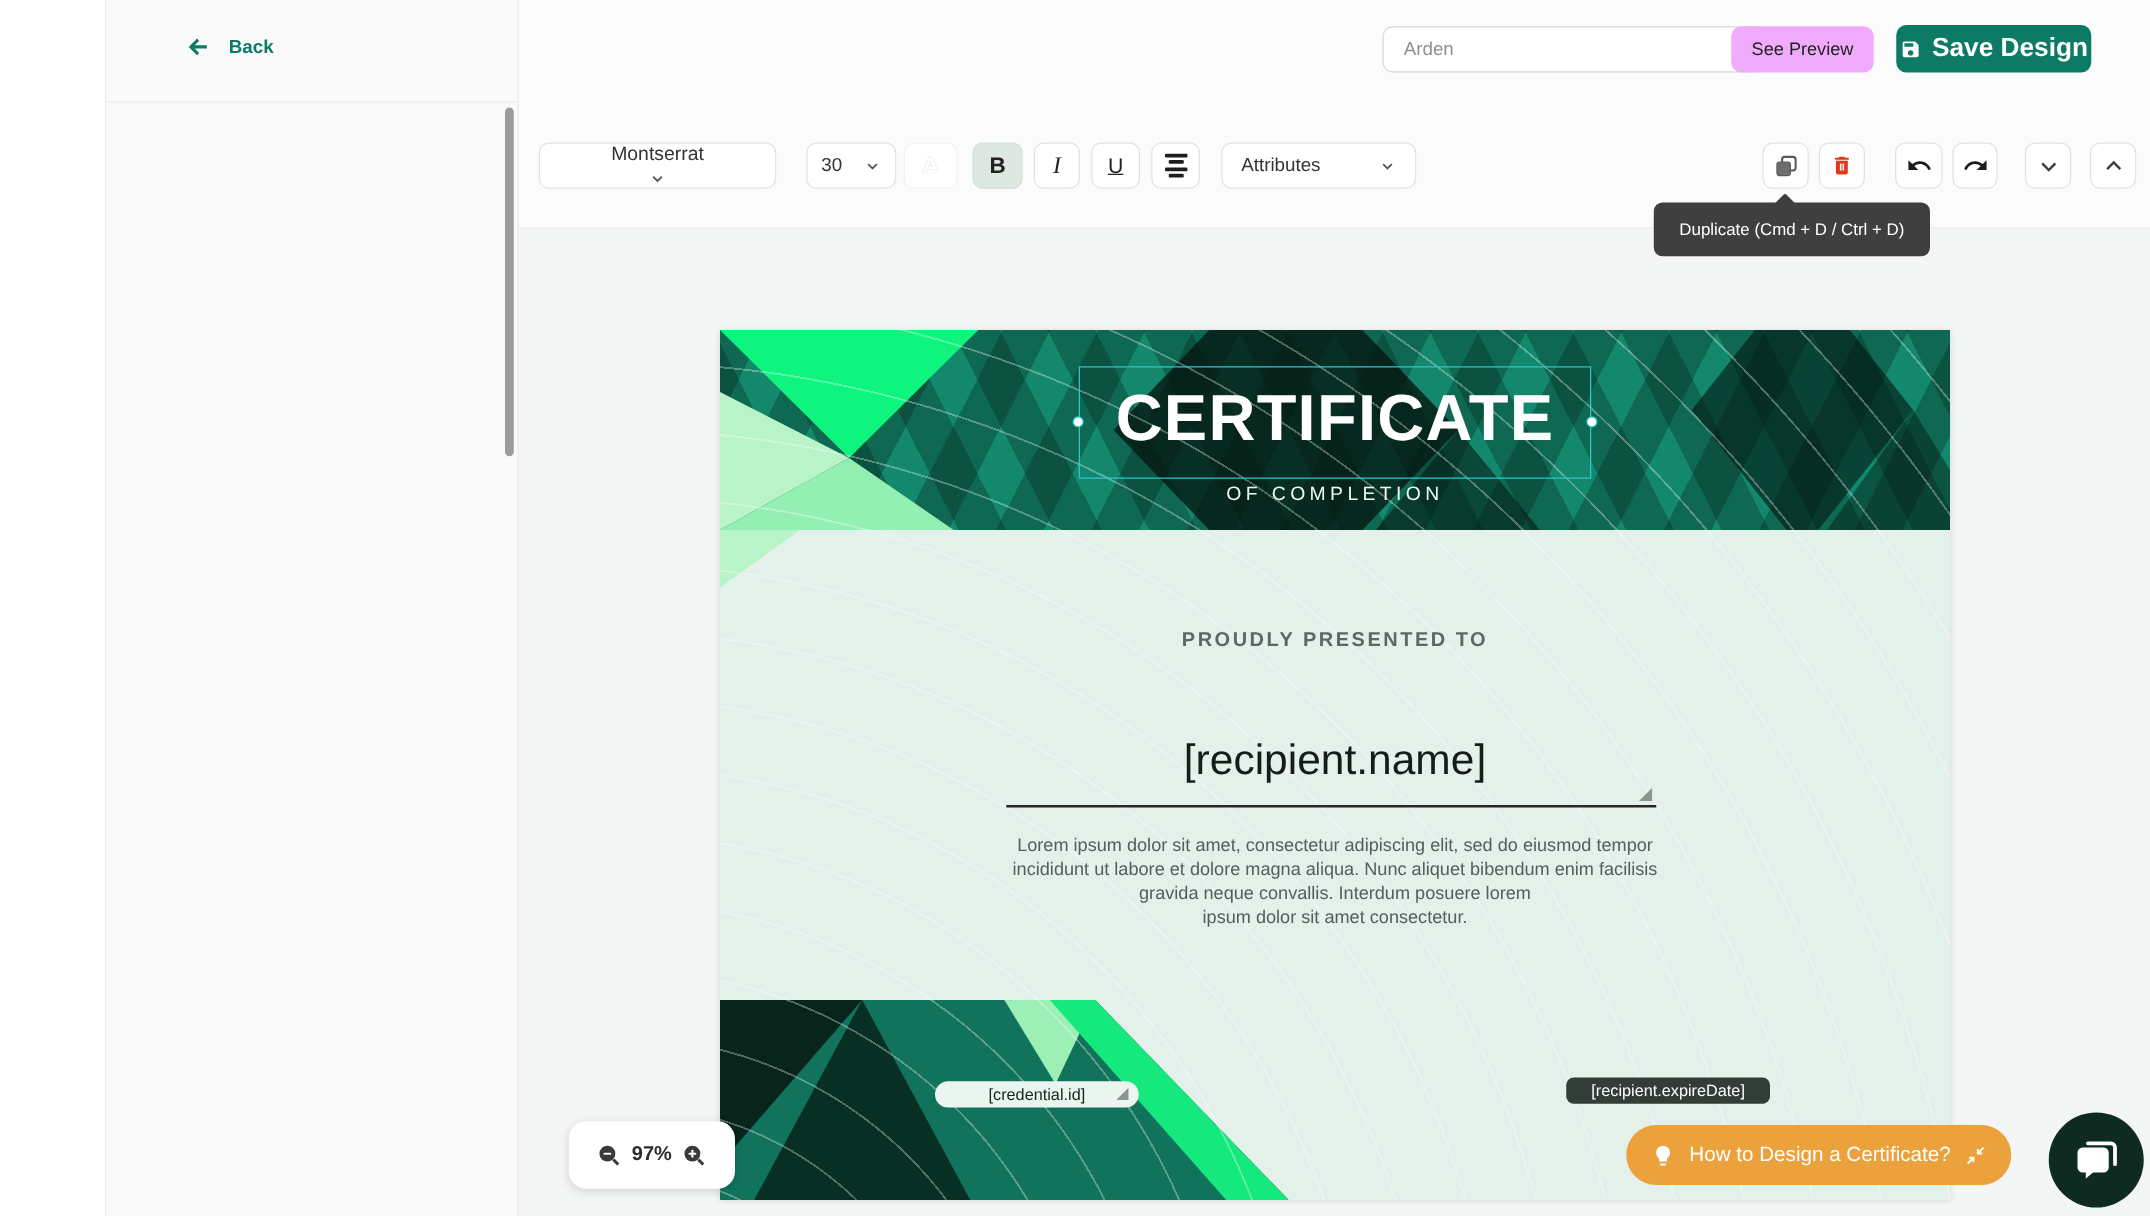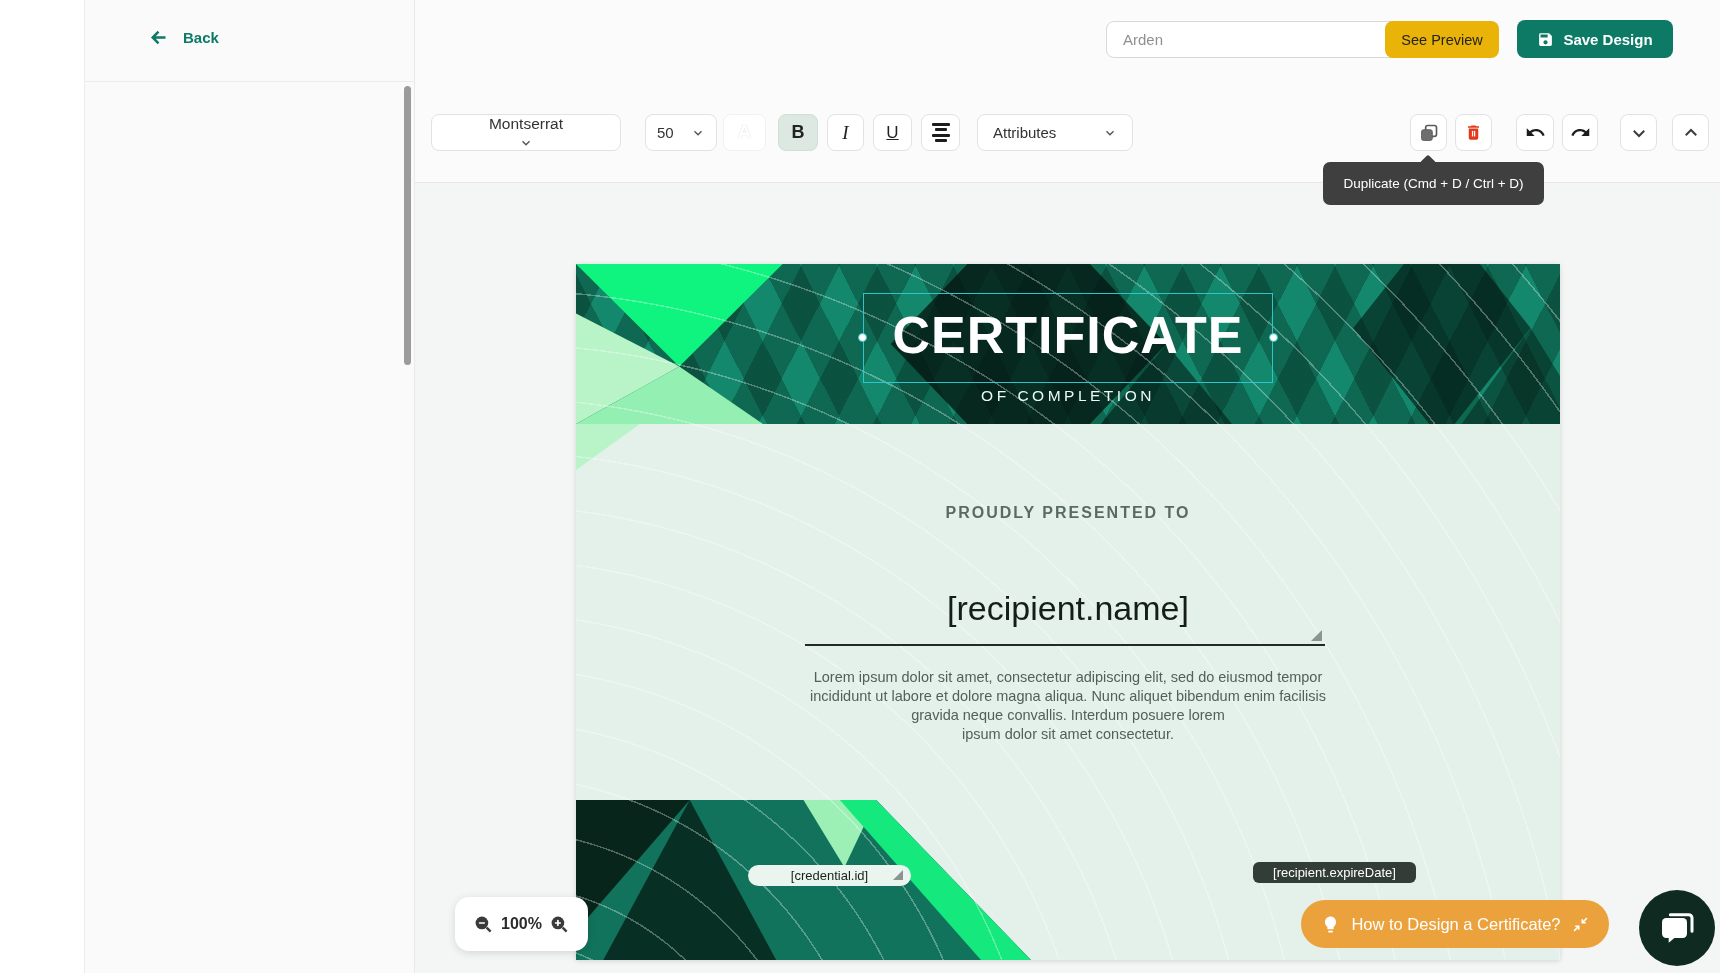--- a/index.html
+++ b/index.html
@@ -30,24 +30,24 @@
     color:#fff; font-size:15px; font-weight:500; cursor:pointer; font-family:"Liberation Sans",sans-serif; }
   .card { left:105px; width:290px; background:#fff; border:1px solid #e5e5e5; border-radius:8px; cursor:pointer; overflow:hidden; }
   .card-blank { top:306px; height:210px; }
   .card-green { top:537px; height:208px; border:none; }
   .card-white { top:763px; height:210px; border:none; box-shadow:0 0 0 2px #7ce3a1; }
 
   
   .topbar-bg { left:415px; top:0; width:1305px; height:183px; background:#fbfbfb; border-bottom:1px solid #e7e7e7; z-index:5; }
   .input-name { left:1106px; top:21px; width:306px; height:37px; background:#fff; border:1px solid #d8d8d8; border-radius:8px;
     padding:0 16px; font-size:15px; color:#8f8f8f; font-family:"Liberation Sans",sans-serif; z-index:6; }
-  .btn-preview { left:1385px; top:21px; width:114px; height:37px; background:#eab308; border:none; border-radius:8px;
+  .btn-preview { left:1385px; top:21px; width:114px; height:37px; background:#f0abfc; border:none; border-radius:8px;
     font-size:14.5px; color:#222; font-weight:500; cursor:pointer; z-index:6; font-family:"Liberation Sans",sans-serif; }
   .btn-save { left:1517px; top:20px; width:156px; height:38px; background:#0C7A65; border:none; border-radius:8px;
-    color:#fff; font-size:15px; font-weight:600; cursor:pointer; display:flex; align-items:center; justify-content:center; gap:9px; z-index:6;
+    color:#fff; font-size:21px; font-weight:600; cursor:pointer; display:flex; align-items:center; justify-content:center; gap:9px; z-index:6;
     font-family:"Liberation Sans",sans-serif; }
 
   
   .tbtn { top:114px; height:37px; background:#fff; border:1px solid #e2e2e2; border-radius:8px; display:flex;
     align-items:center; justify-content:center; cursor:pointer; z-index:6; font-family:"Liberation Sans",sans-serif; }
   .sel-font { left:431px; width:190px; justify-content:space-between; padding:0 14px; font-size:15.5px; color:#333;flex-direction:column; }
   .sel-size2 { left:645px; width:72px; justify-content:space-between; padding:0 11px; font-size:15px; color:#333; }
   .b-color { left:723px; width:43px; border-color:#f1f1f1; font-size:18px; font-weight:700; color:#fff;
     text-shadow:0 0 1px #d8d8d8, 0 0 1px #d8d8d8; }
   .b-bold { left:778px; width:40px; background:#dde8e1; border-color:#cfe0d7; font-size:18px; font-weight:800; color:#222; }
@@ -223,21 +223,21 @@
     <span>Save Design</span>
   </button>
 
   <div class="abs tbtn sel-font">
     <span>Montserrat</span>
     <svg class="chev" viewBox="0 0 24 24">
         <path fill="none" stroke="#555" stroke-width="2.4" d="M6 9l6 6 6-6"></path>
       </svg>
   </div>
   <div class="abs tbtn sel-size2">
-    <span>50</span>
+    <span>30</span>
     <svg class="chev" viewBox="0 0 24 24">
         <path fill="none" stroke="#555" stroke-width="2.4" d="M6 9l6 6 6-6"></path>
       </svg>
   </div>
   <div class="abs tbtn b-color">A</div>
   <div class="abs tbtn b-bold">B</div>
   <div class="abs tbtn b-italic">I</div>
   <div class="abs tbtn b-under">U</div>
   <div class="abs tbtn b-align">
     <i style="width:18px"></i>
@@ -402,21 +402,21 @@
       <rect x="17.8" y="17.8" width="3" height="3" fill="none" stroke="#3d3d3d" stroke-width="1.6"></rect>
     </svg>
   </div>
 
   <div class="abs zoom-pill">
     <svg class="zoom-ic" viewBox="0 0 24 24">
       <circle cx="10" cy="10" r="8" fill="#3a3a3a"></circle>
       <rect x="6" y="9" width="8" height="2.2" rx="1" fill="#fff"></rect>
       <path stroke="#3a3a3a" stroke-width="3" d="M16 16l5 5"></path>
     </svg>
-    <span class="pct">100%</span>
+    <span class="pct">97%</span>
     <svg class="zoom-ic" viewBox="0 0 24 24">
       <circle cx="10" cy="10" r="8" fill="#3a3a3a"></circle>
       <rect x="6" y="9" width="8" height="2.2" rx="1" fill="#fff"></rect>
       <rect x="8.9" y="6.1" width="2.2" height="8" rx="1" fill="#fff"></rect>
       <path stroke="#3a3a3a" stroke-width="3" d="M16 16l5 5"></path>
     </svg>
   </div>
 
   <button class="abs help-btn">
     <svg width="19" height="19" viewBox="0 0 24 24">

